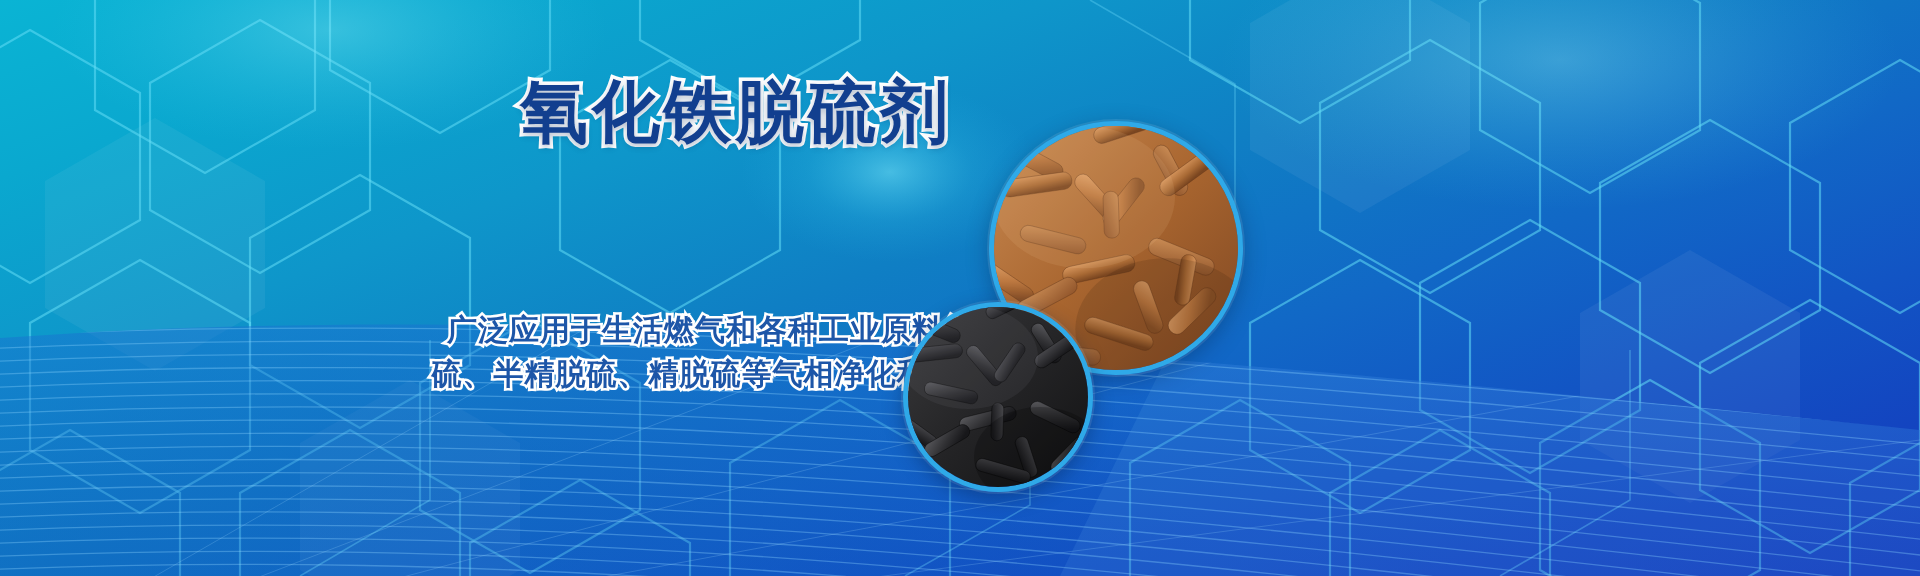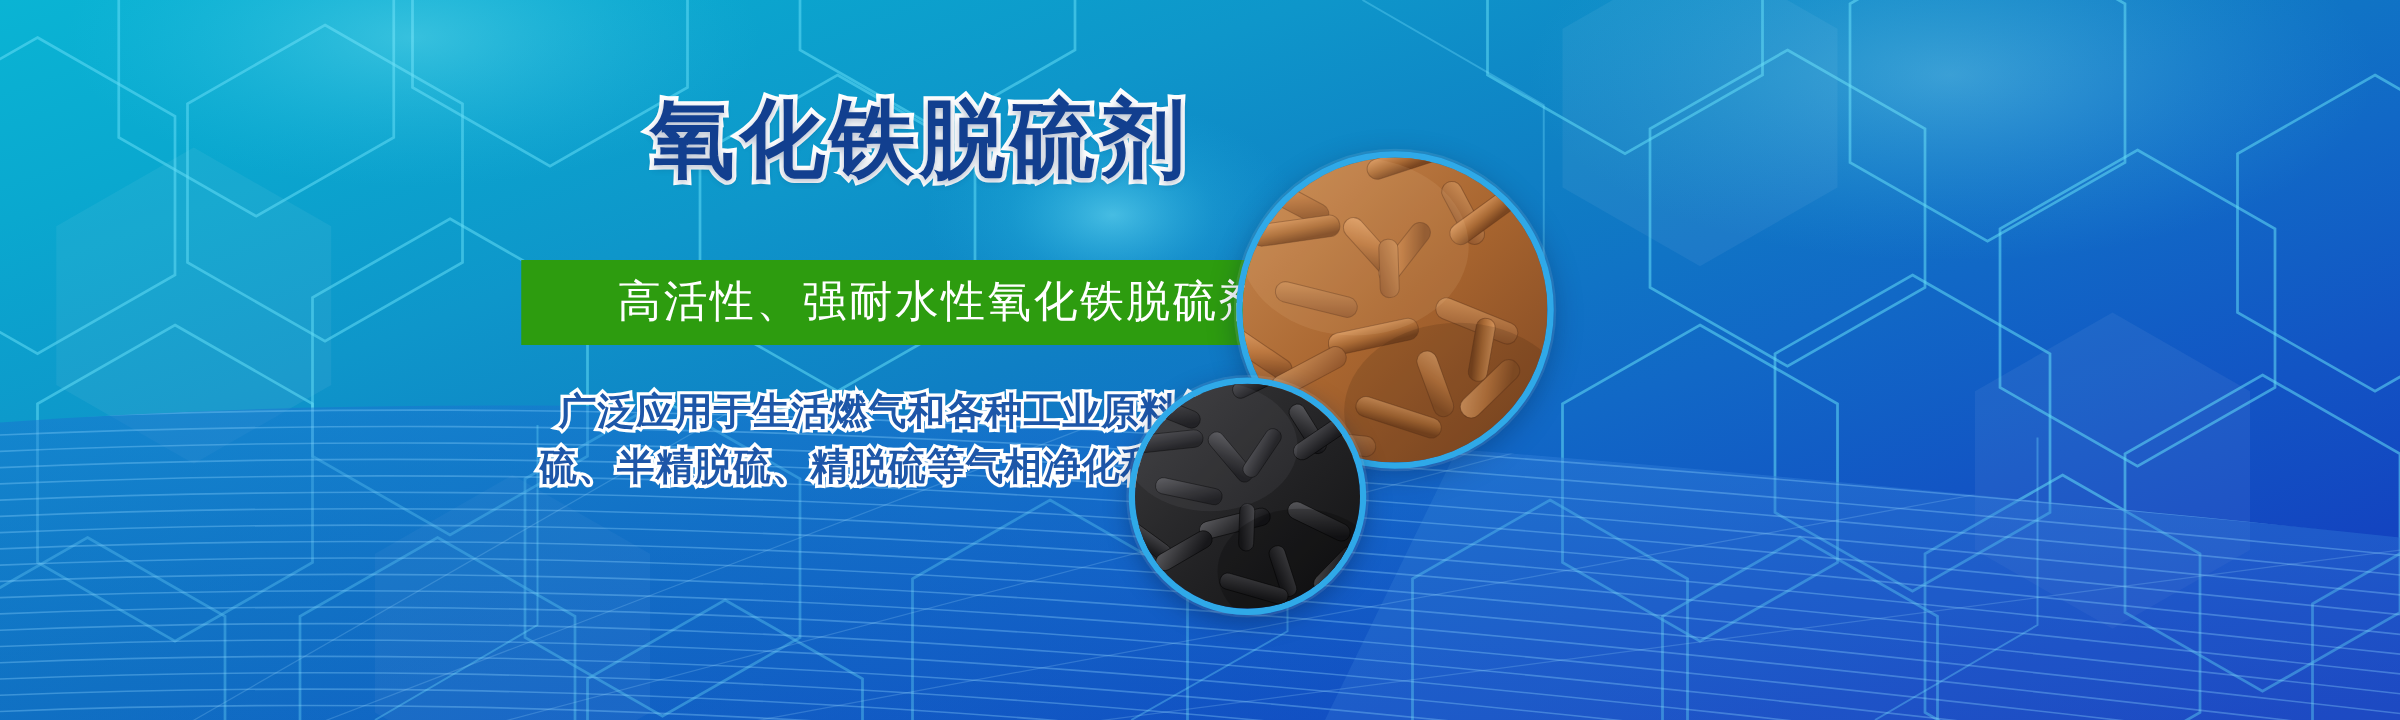--- a/index.html
+++ b/index.html
@@ -247,23 +247,20 @@
         <path d="M300,576 L430,500 L430,340"></path>
         <path d="M1500,576 L1630,500 L1630,350"></path>
       </g>
     </svg>
   </div>
 
   <div class="content">
 
     <div class="title">氧化铁脱硫剂</div>
 
-    <div class="green-bar">
-      <span class="green-bar-text">高活性、强耐水性氧化铁脱硫剂</span>
-    </div>
 
     <div class="desc">
       <span class="desc-line">广泛应用于生活燃气和各种工业原料气的粗脱</span>
       <span class="desc-line">硫、半精脱硫、精脱硫等气相净化和高纯净化。</span>
     </div>
 
     <div class="circle circle-primary">
       <svg viewBox="0 0 240 240" preserveAspectRatio="xMidYMid slice">
         <defs>
           <linearGradient id="pelGrad" x1="0" y1="0" x2="1" y2="1">

